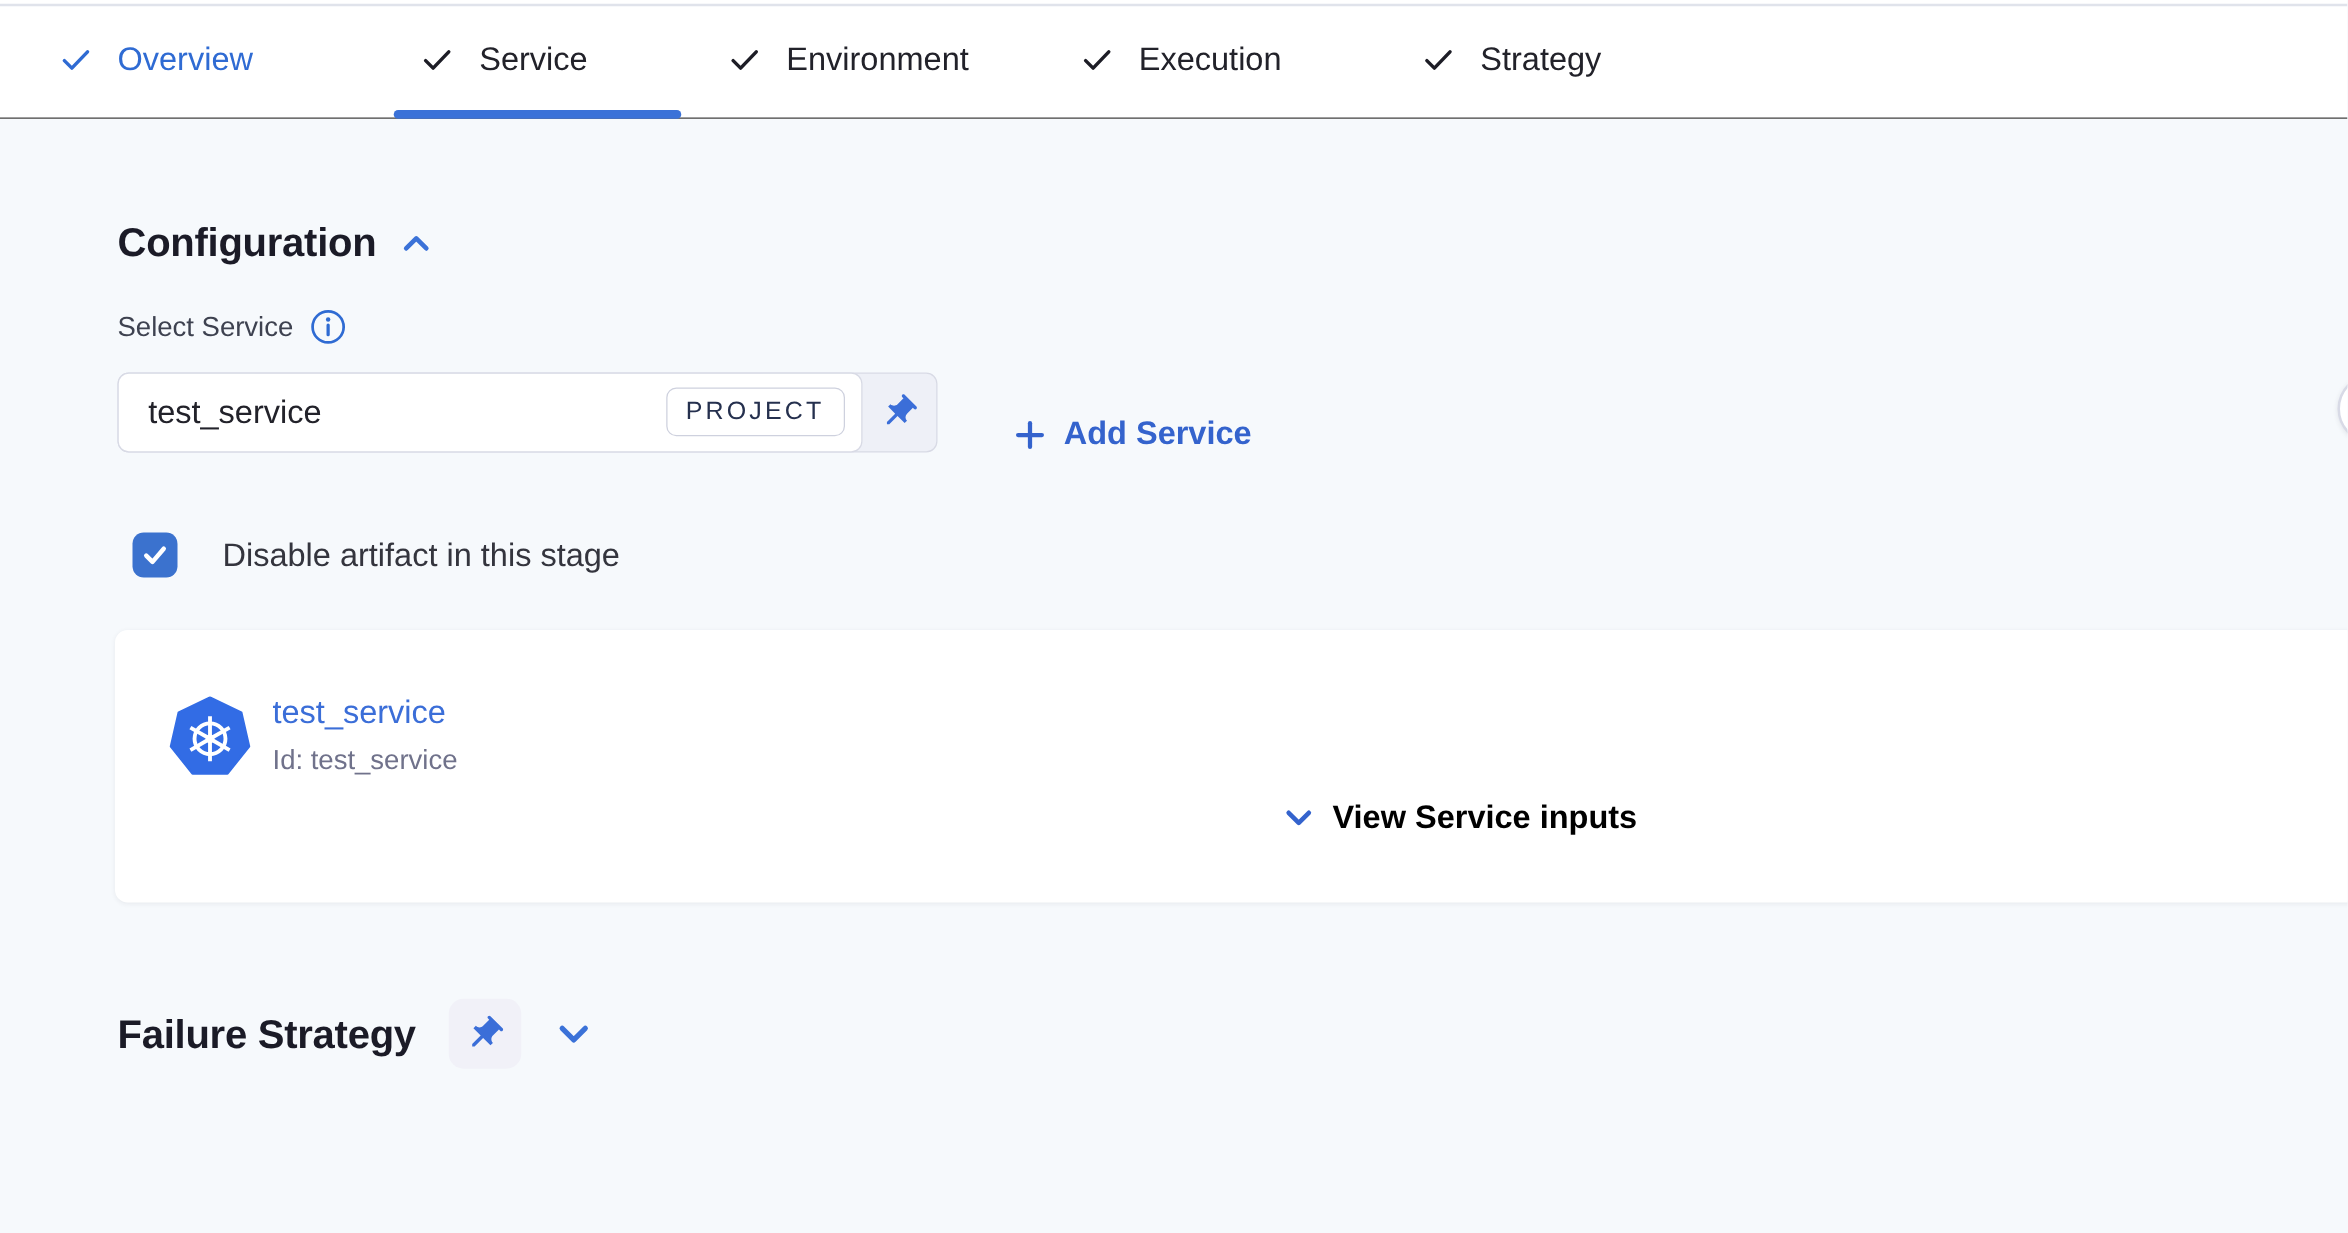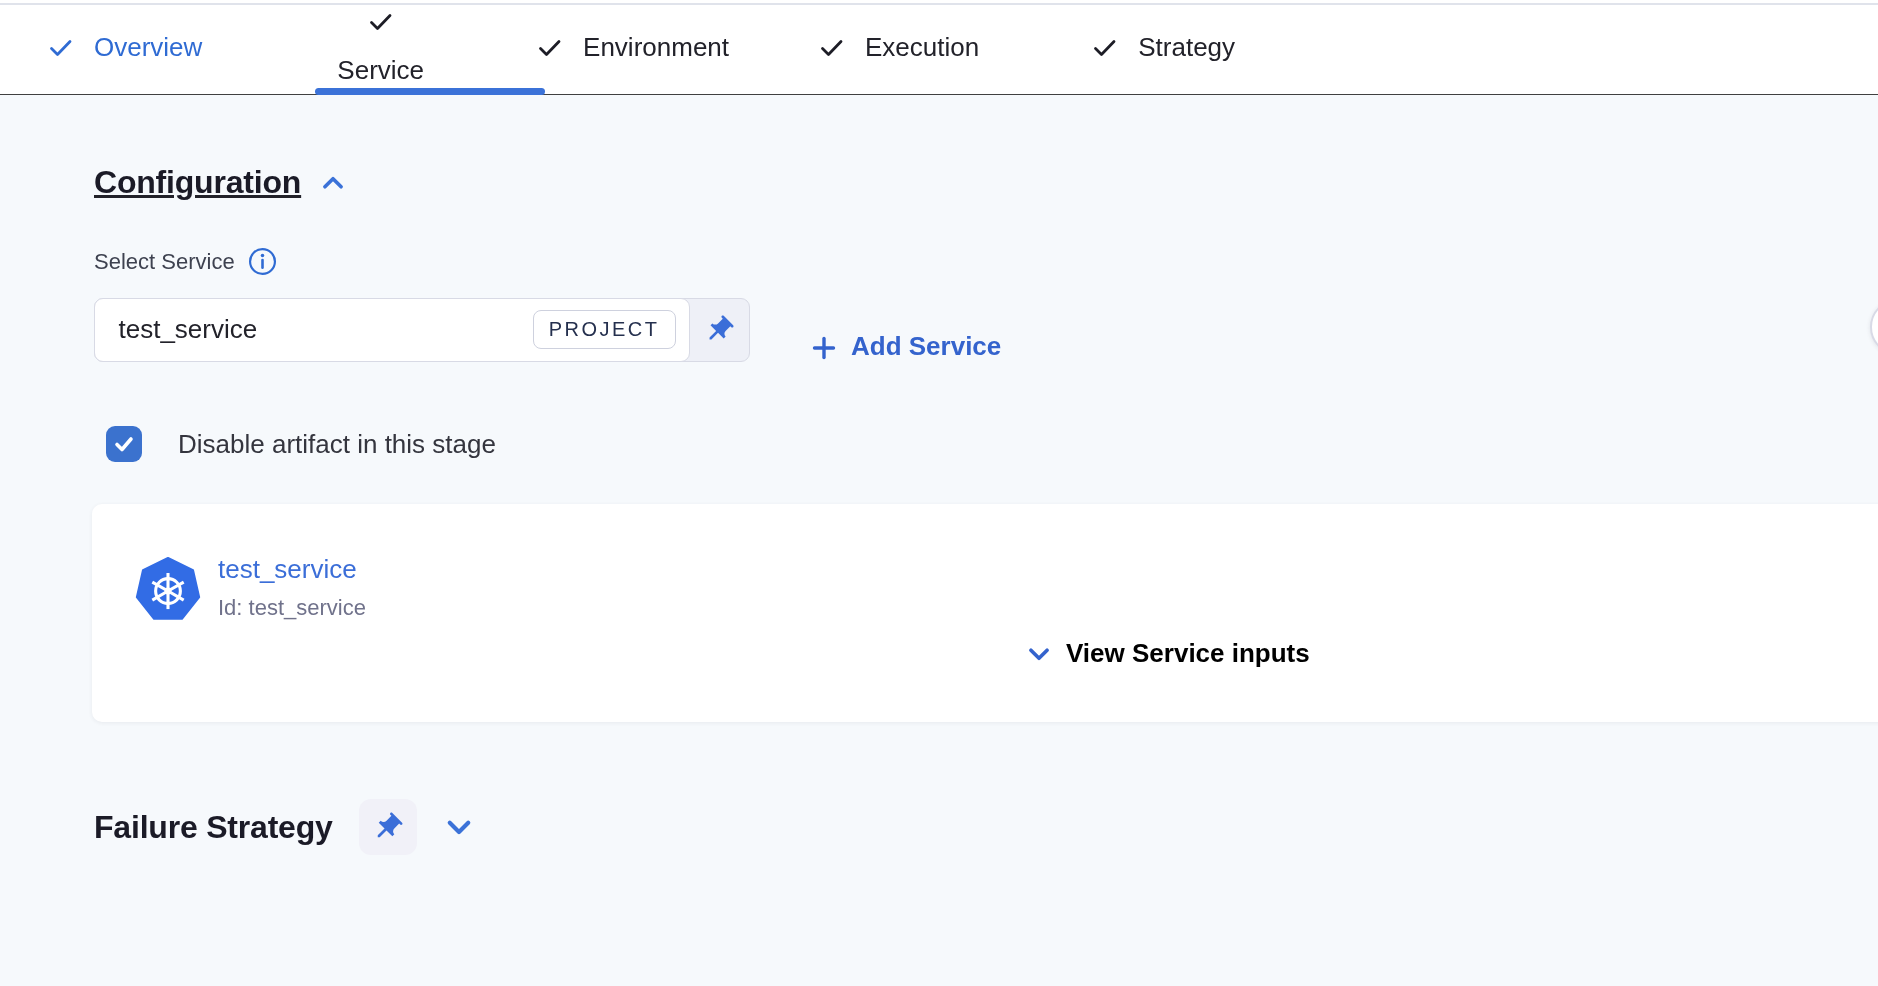--- a/index.html
+++ b/index.html
@@ -26,39 +26,39 @@
   .tabs {
     position:absolute; left:48px; top:0; height:95px;
     display:flex; align-items:center;
   }
   .tab {
     display:flex; align-items:center; gap:20px;
     font-size:26px; font-weight:500; color:#22222a;
     cursor:pointer; white-space:nowrap;
   }
   .tab.t0 { margin-right:135px; color:#2f6bd3; }
-  .tab.t1 { margin-right:113px;flex-direction:column; }
+  .tab.t1 { margin-right:113px; }
   .tab.t2 { margin-right:90px;  }
   .tab.t3 { margin-right:113px;text-align:center; }
   .tab .chk { color:#1d1d26; }
   .tab.t0 .chk { color:#2f6bd3; }
   .tab-underline {
     position:absolute; left:315px; top:88px;
     width:230px; height:7px; border-radius:4px;
     background:#3b72d8;
   }
 
   
   .section-title-row {
     position:absolute; display:flex; align-items:center; gap:18px;
   }
   .section-title {
     font-size:32px; font-weight:700; color:#1b1b27; letter-spacing:-0.2px;
   }
-  .config-title-row { left:94px; top:164px;text-decoration:underline; }
+  .config-title-row { left:94px; top:176px; }
   .failure-title-row { left:94px; top:799px; gap:26px; }
 
   .select-label-row {
     position:absolute; left:94px; top:247px;
     display:flex; align-items:center; gap:13px;
     font-size:22px; color:#3e4250;
   }
 
   .input-group {
     position:absolute; left:94px; top:298px;

